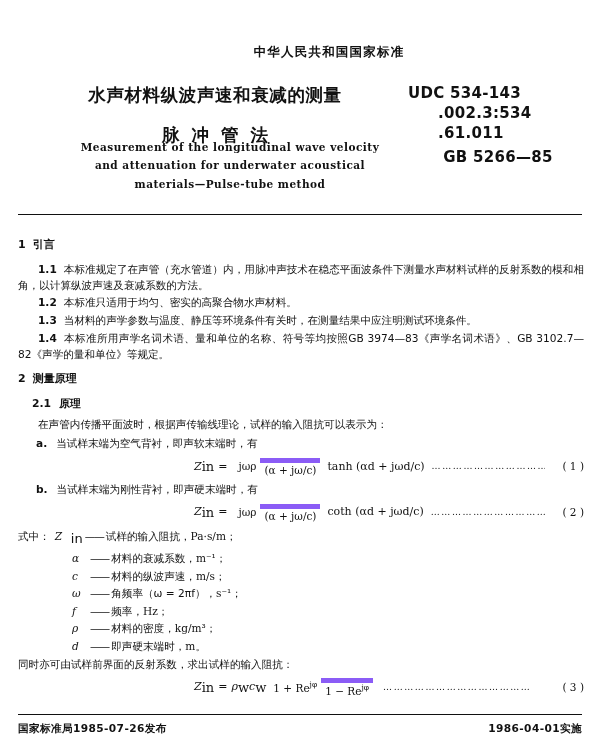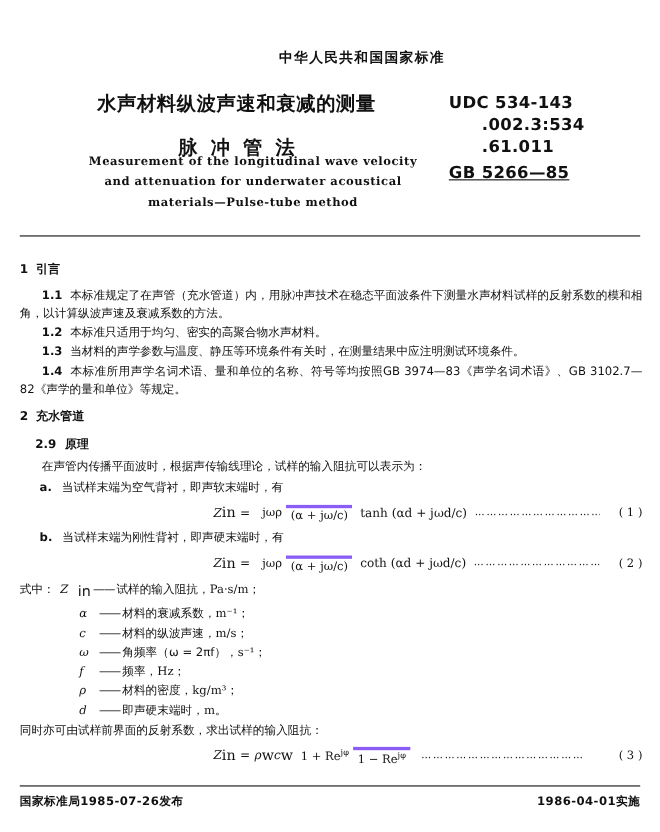--- a/index.html
+++ b/index.html
@@ -64,21 +64,21 @@
     width: 180px;
     font-size: 15px;
     font-weight: bold;
     line-height: 1.32;
     font-family: "DejaVu Sans", "Liberation Sans", sans-serif;
     letter-spacing: 0.3px;
   }
   .code-udc-1 { text-align: left; }
   .code-udc-2 { text-align: left; padding-left: 30px; }
   .code-udc-3 { text-align: left; padding-left: 30px; }
-  .code-gb { text-align: left; margin-top: 5px; text-decoration: underline; }
+  .code-gb { text-align: center; margin-top: 5px; }
 
   .en-title {
     position: absolute;
     top: 138px;
     left: 30px;
     width: 400px;
     text-align: center;
     font-size: 10.5px;
     font-weight: bold;
     line-height: 1.75;
@@ -175,21 +175,21 @@
     vertical-align: middle;
     margin: 0 3px;
     line-height: 1.15;
   }
   .frac .num-t {
     padding: 0 4px 1px 4px;
     font-size: 10.5px;
   }
   .frac .den-t {
     padding: 1px 4px 0 4px;
-    border-top: 3px solid #8b5cf6;
+    border-top: 5px solid #8b5cf6;
     font-size: 10.5px;
   }
   .dots {
     flex: 1;
     overflow: hidden;
     white-space: nowrap;
     letter-spacing: 1.6px;
     font-size: 9px;
     margin: 0 5px 0 7px;
     color: #111;
@@ -280,25 +280,25 @@
 
     <div class="para indent">
       <span class="lead">1.3</span><span>当材料的声学参数与温度、静压等环境条件有关时，在测量结果中应注明测试环境条件。</span>
     </div>
 
     <div class="para indent">
       <span class="lead">1.4</span><span>本标准所用声学名词术语、量和单位的名称、符号等均按照GB 3974—83《声学名词术语》、GB 3102.7—82《声学的量和单位》等规定。</span>
     </div>
 
     <div class="sec-head">
-      <span class="num">2</span><span>充水管道</span>
+      <span class="num">2</span><span>测量原理</span>
     </div>
 
     <div class="subsec-head">
-      <span class="num">2.9</span><span>原理</span>
+      <span class="num">2.1</span><span>原理</span>
     </div>
 
     <div class="para indent">在声管内传播平面波时，根据声传输线理论，试样的输入阻抗可以表示为：</div>
 
     <div class="item">
       <span class="mk">a.</span><span>当试样末端为空气背衬，即声软末端时，有</span>
     </div>
 
     <div class="formula-row">
       <span class="spacer-l"></span>

